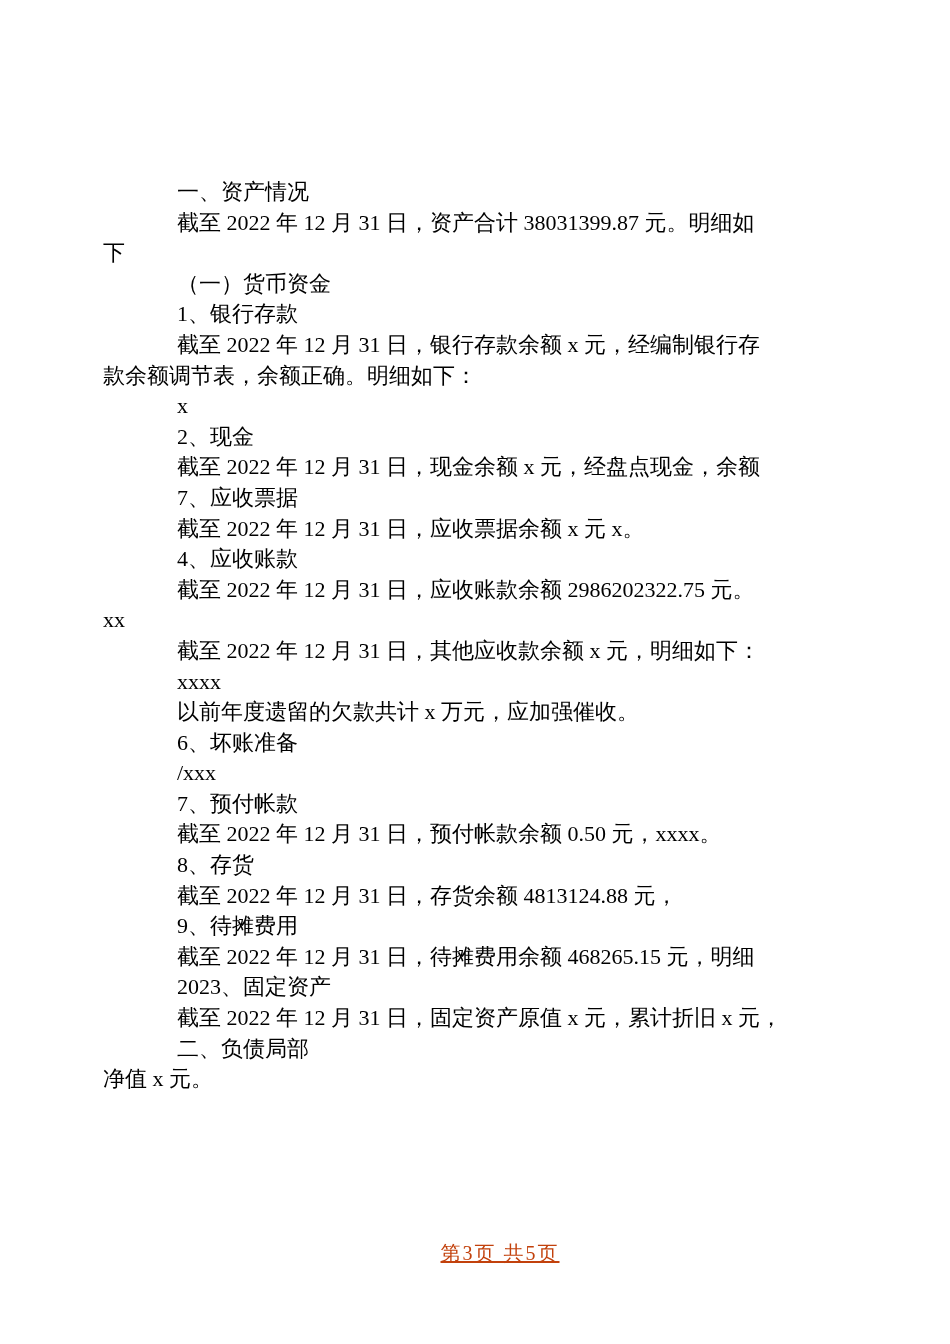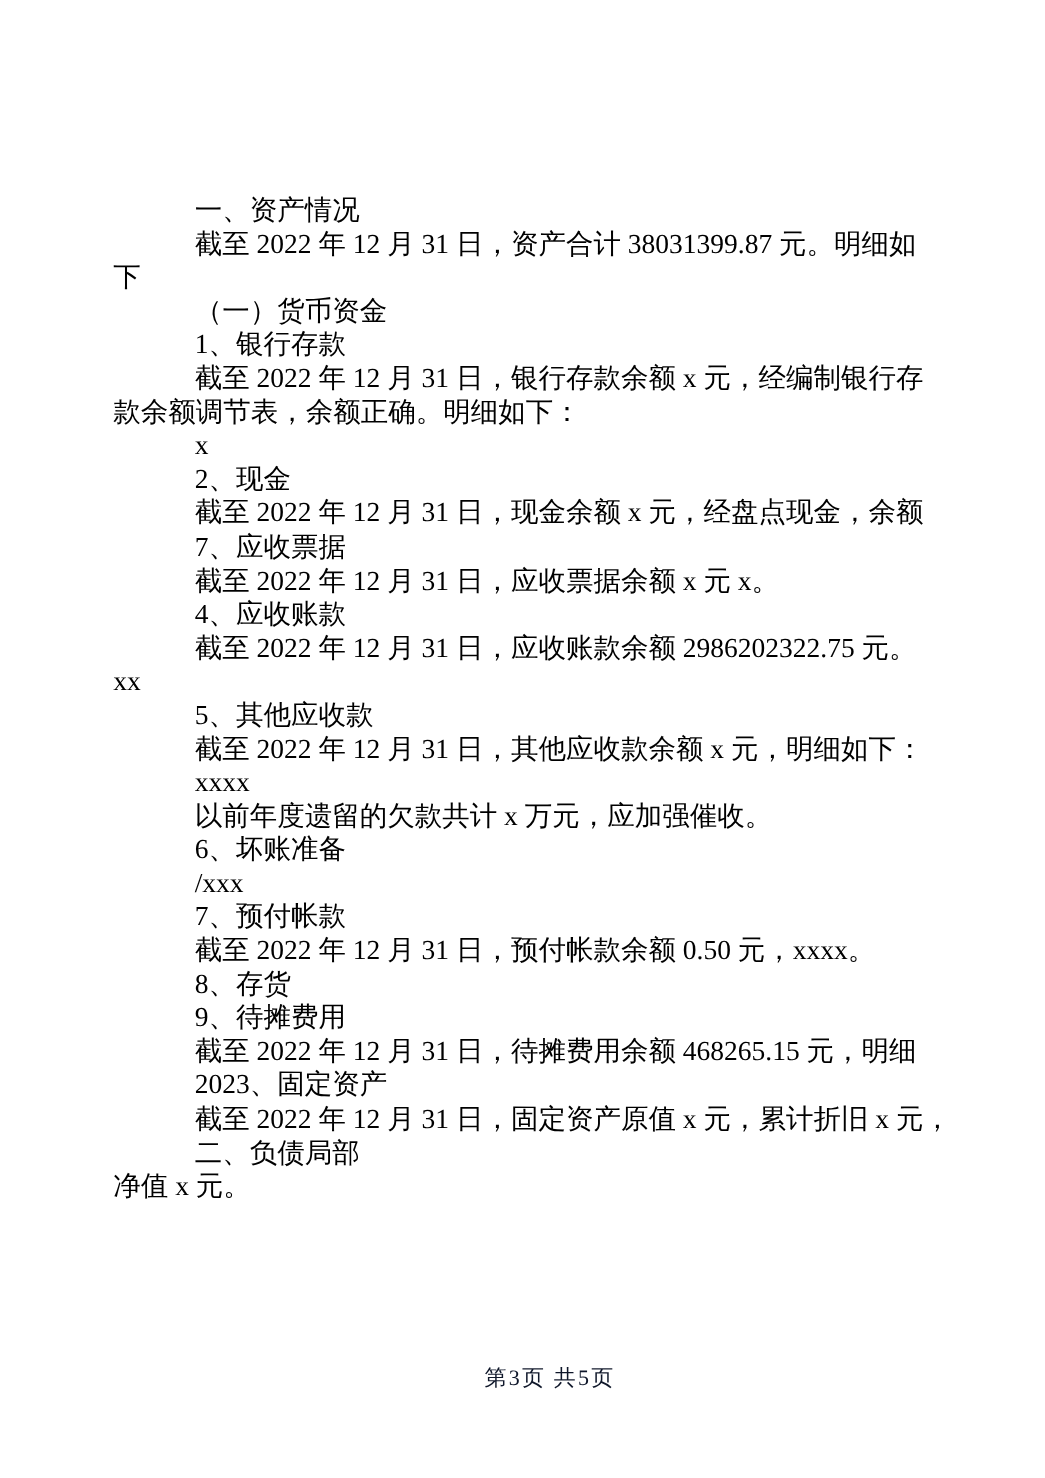--- a/index.html
+++ b/index.html
@@ -22,37 +22,38 @@
   }
   .doc-body {
     position: absolute;
     left: 103px;
     top: 177px;
     width: 744px;
   }
   .line {
     height: 30.6px;
     line-height: 30.6px;
-    font-size: 25px;
+    font-size: 22px;
     white-space: nowrap;
     color: #000000;
   }
   .line.indent {
     padding-left: 74px;
   }
   .page-footer {
     position: absolute;
     left: 500px;
     top: 1240px;
     transform: translateX(-50%);
     font-size: 20px;
     line-height: 26px;
     letter-spacing: 2px;
     white-space: nowrap;
-    color: #0f172a;
+    color: #c2410c;
+    text-decoration: underline;
   }
 </style>
 </head>
 <body>
 
 <div class="page">
   <div class="doc-body">
       <div class="line indent">一、资产情况</div>
       <div class="line indent">截至 2022 年 12 月 31 日，资产合计 38031399.87 元。明细如</div>
       <div class="line">下</div>
@@ -61,29 +62,29 @@
       <div class="line indent">截至 2022 年 12 月 31 日，银行存款余额 x 元，经编制银行存</div>
       <div class="line">款余额调节表，余额正确。明细如下：</div>
       <div class="line indent">x</div>
       <div class="line indent">2、现金</div>
       <div class="line indent">截至 2022 年 12 月 31 日，现金余额 x 元，经盘点现金，余额</div>
       <div class="line indent">7、应收票据</div>
       <div class="line indent">截至 2022 年 12 月 31 日，应收票据余额 x 元 x。</div>
       <div class="line indent">4、应收账款</div>
       <div class="line indent">截至 2022 年 12 月 31 日，应收账款余额 2986202322.75 元。</div>
       <div class="line">xx</div>
-      <div class="line indent">5、其他应收款</div>
       <div class="line indent">截至 2022 年 12 月 31 日，其他应收款余额 x 元，明细如下：</div>
       <div class="line indent">xxxx</div>
       <div class="line indent">以前年度遗留的欠款共计 x 万元，应加强催收。</div>
       <div class="line indent">6、坏账准备</div>
       <div class="line indent">/xxx</div>
       <div class="line indent">7、预付帐款</div>
       <div class="line indent">截至 2022 年 12 月 31 日，预付帐款余额 0.50 元，xxxx。</div>
       <div class="line indent">8、存货</div>
+      <div class="line indent">截至 2022 年 12 月 31 日，存货余额 4813124.88 元，</div>
       <div class="line indent">9、待摊费用</div>
       <div class="line indent">截至 2022 年 12 月 31 日，待摊费用余额 468265.15 元，明细</div>
       <div class="line indent">2023、固定资产</div>
       <div class="line indent">截至 2022 年 12 月 31 日，固定资产原值 x 元，累计折旧 x 元，</div>
       <div class="line indent">二、负债局部</div>
       <div class="line">净值 x 元。</div>
     </div>
   <div class="page-footer">
     <span>第3页 共5页</span>
   </div>

